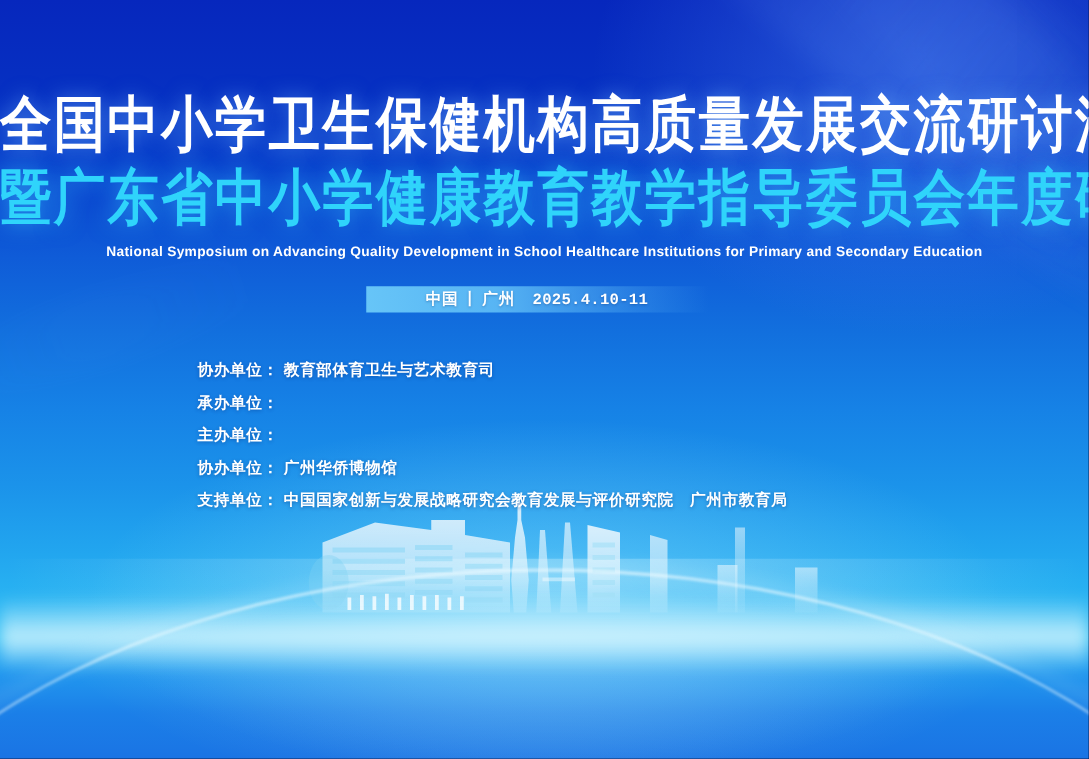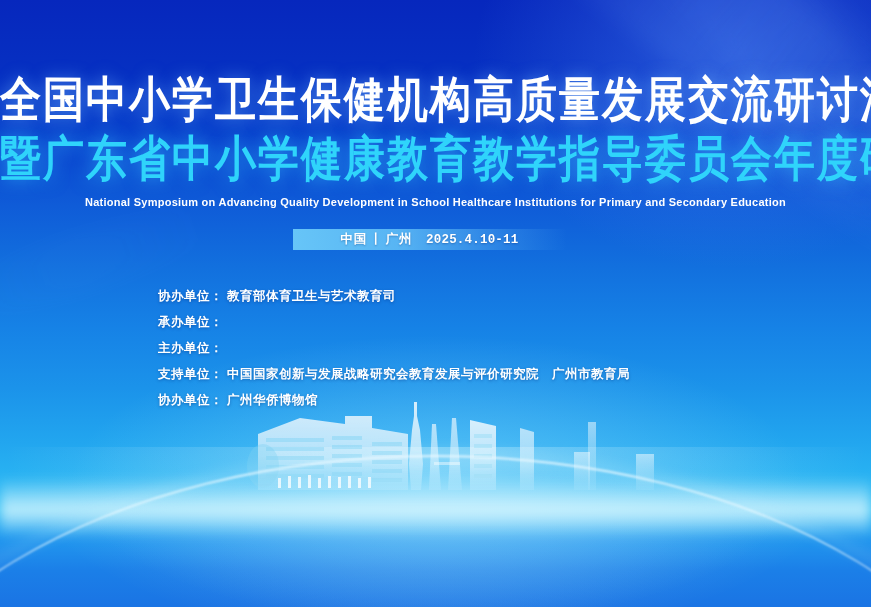--- a/index.html
+++ b/index.html
@@ -284,22 +284,22 @@
       <span class="org-label">协办单位：</span>
       <span class="org-value">教育部体育卫生与艺术教育司</span>
     </div>
     <div class="org-row">
       <span class="org-label">承办单位：</span>
     </div>
     <div class="org-row">
       <span class="org-label">主办单位：</span>
     </div>
     <div class="org-row">
+      <span class="org-label">协办单位：</span>
+      <span class="org-value">广州华侨博物馆</span>
+    </div>
+    <div class="org-row">
       <span class="org-label">支持单位：</span>
       <span class="org-value">中国国家创新与发展战略研究会教育发展与评价研究院　广州市教育局</span>
     </div>
-    <div class="org-row">
-      <span class="org-label">协办单位：</span>
-      <span class="org-value">广州华侨博物馆</span>
-    </div>
   </div>
 
 </div>
 
 </body></html>

